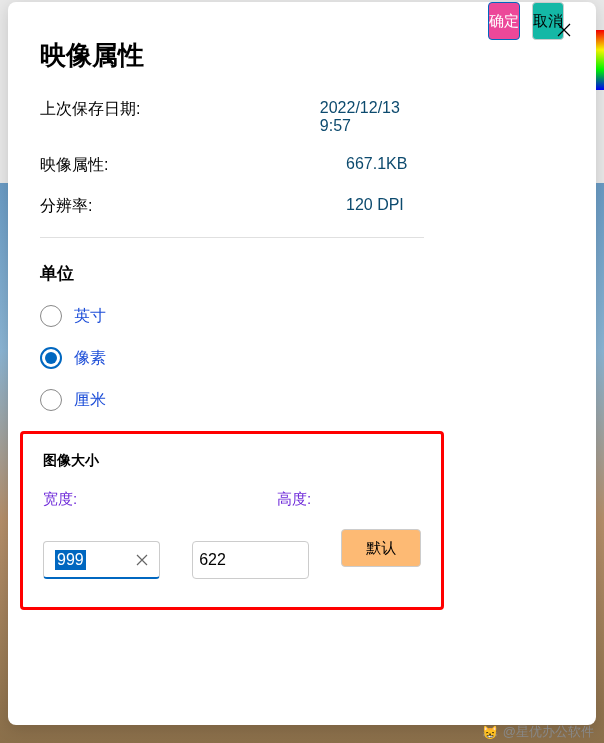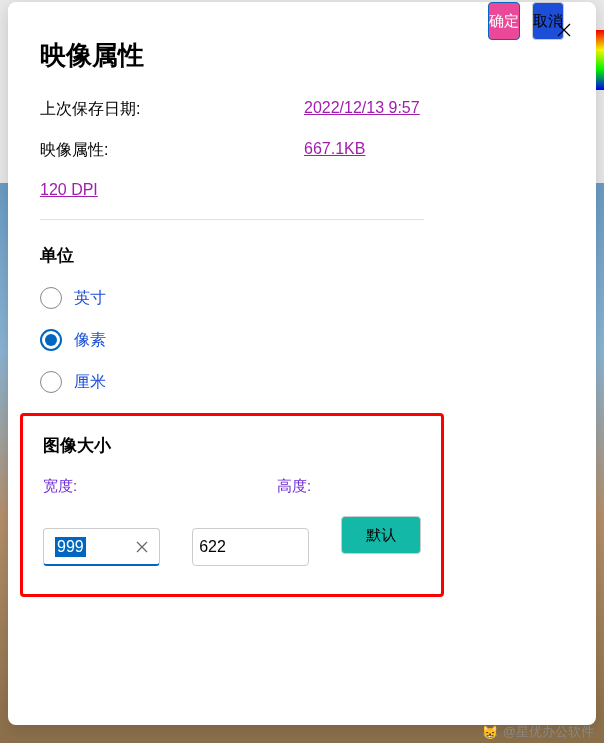--- a/index.html
+++ b/index.html
@@ -92,32 +92,32 @@
     .section-heading {
       font-size: 17px;
       font-weight: 600;
       color: #000;
       margin-bottom: 20px;
     }
 
     .prop-row {
       display: flex;
       margin-bottom: 20px;
+      gap: 42px;
     }
 
     .prop-label {
       width: 264px;
       font-size: 16px;
       color: #000;
     }
 
     .prop-value {
       font-size: 16px;
-      color: #a21caf;
-      text-decoration: underline;
+      color: #0c4a6e;
     }
 
     .divider {
       height: 1px;
       background: #e0e0e0;
       margin: 8px 0 24px 0;
     }
 
     .radio-group {
       margin-bottom: 16px;
@@ -162,21 +162,21 @@
     }
 
     .highlight-box {
       border: 3px solid #ff0000;
       border-radius: 4px;
       padding: 18px 20px 28px 20px;
       margin: 0 -20px 16px -20px;
     }
 
     .size-heading {
-      font-size: 17px;
+      font-size: 14px;
       font-weight: 600;
       color: #000;
       margin-bottom: 20px;
     }
 
     .size-labels {
       display: flex;
       gap: 16px;
       margin-bottom: 8px;
     }
@@ -248,21 +248,21 @@
       align-items: center;
       justify-content: center;
       cursor: pointer;
       color: #555;
     }
 
     .default-btn {
       width: 116px;
       height: 38px;
       border: 1px solid #ccc;
-      background: #14b8a6;
+      background: #fdba74;
       border-radius: 4px;
       font-size: 15px;
       cursor: pointer;
       margin-left: auto;
     }
 
     .button-row {
       display: flex;
       gap: 12px;
       padding: 0 32px 0 32px;
@@ -277,21 +277,21 @@
       border: 1px solid transparent;
     }
 
     .btn-primary {
       background: #ec4899;
       color: #fff;
       border-color: #0067c0;
     }
 
     .btn-secondary {
-      background: #1d4ed8;
+      background: #14b8a6;
       color: #000;
       border-color: #ccc;
     }
 
     .watermark {
       position: absolute;
       bottom: 2px;
       right: 10px;
       font-size: 13px;
       color: #888;
@@ -321,20 +321,21 @@
 
     <div class="prop-row">
       <div class="prop-label">上次保存日期:</div>
       <div class="prop-value">2022/12/13 9:57</div>
     </div>
     <div class="prop-row">
       <div class="prop-label">映像属性:</div>
       <div class="prop-value">667.1KB</div>
     </div>
     <div class="prop-row">
+      <div class="prop-label">分辨率:</div>
       <div class="prop-value">120 DPI</div>
     </div>
 
     <div class="divider"></div>
 
     <div class="section-heading">单位</div>
 
     <div class="radio-group">
       <div class="radio-row">
         <div class="radio-circle"></div>

